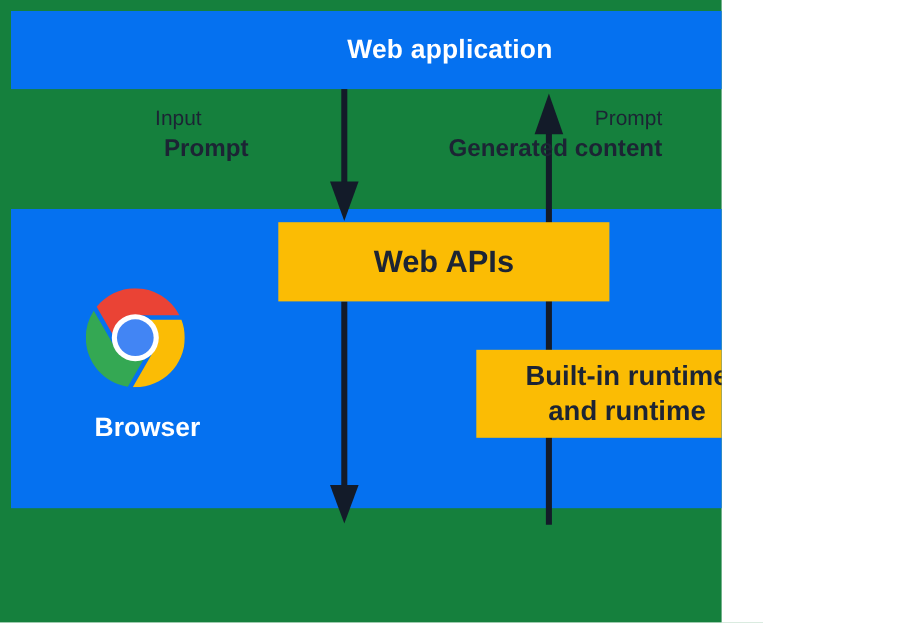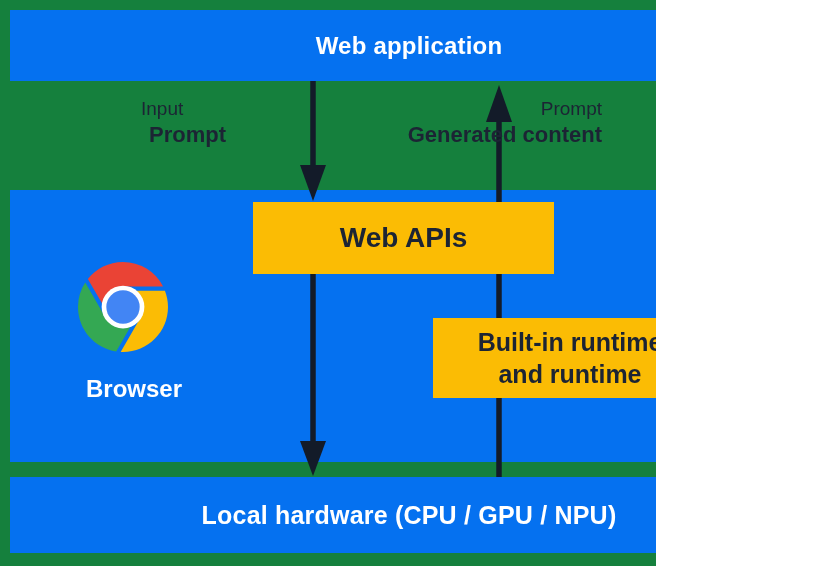--- a/index.html
+++ b/index.html
@@ -128,17 +128,14 @@
 
   <div class="ybox" id="web-apis-box">
     <div>Web APIs</div>
   </div>
 
   <div class="ybox" id="builtin-box">
     <div>Built-in runtime</div>
     <div>and runtime</div>
   </div>
 
-  <div class="blue-bar" id="bottom-bar">
-    <div class="bar-label">Local hardware (CPU / GPU / NPU)</div>
-  </div>
 
 </div>
 
 </body></html>

